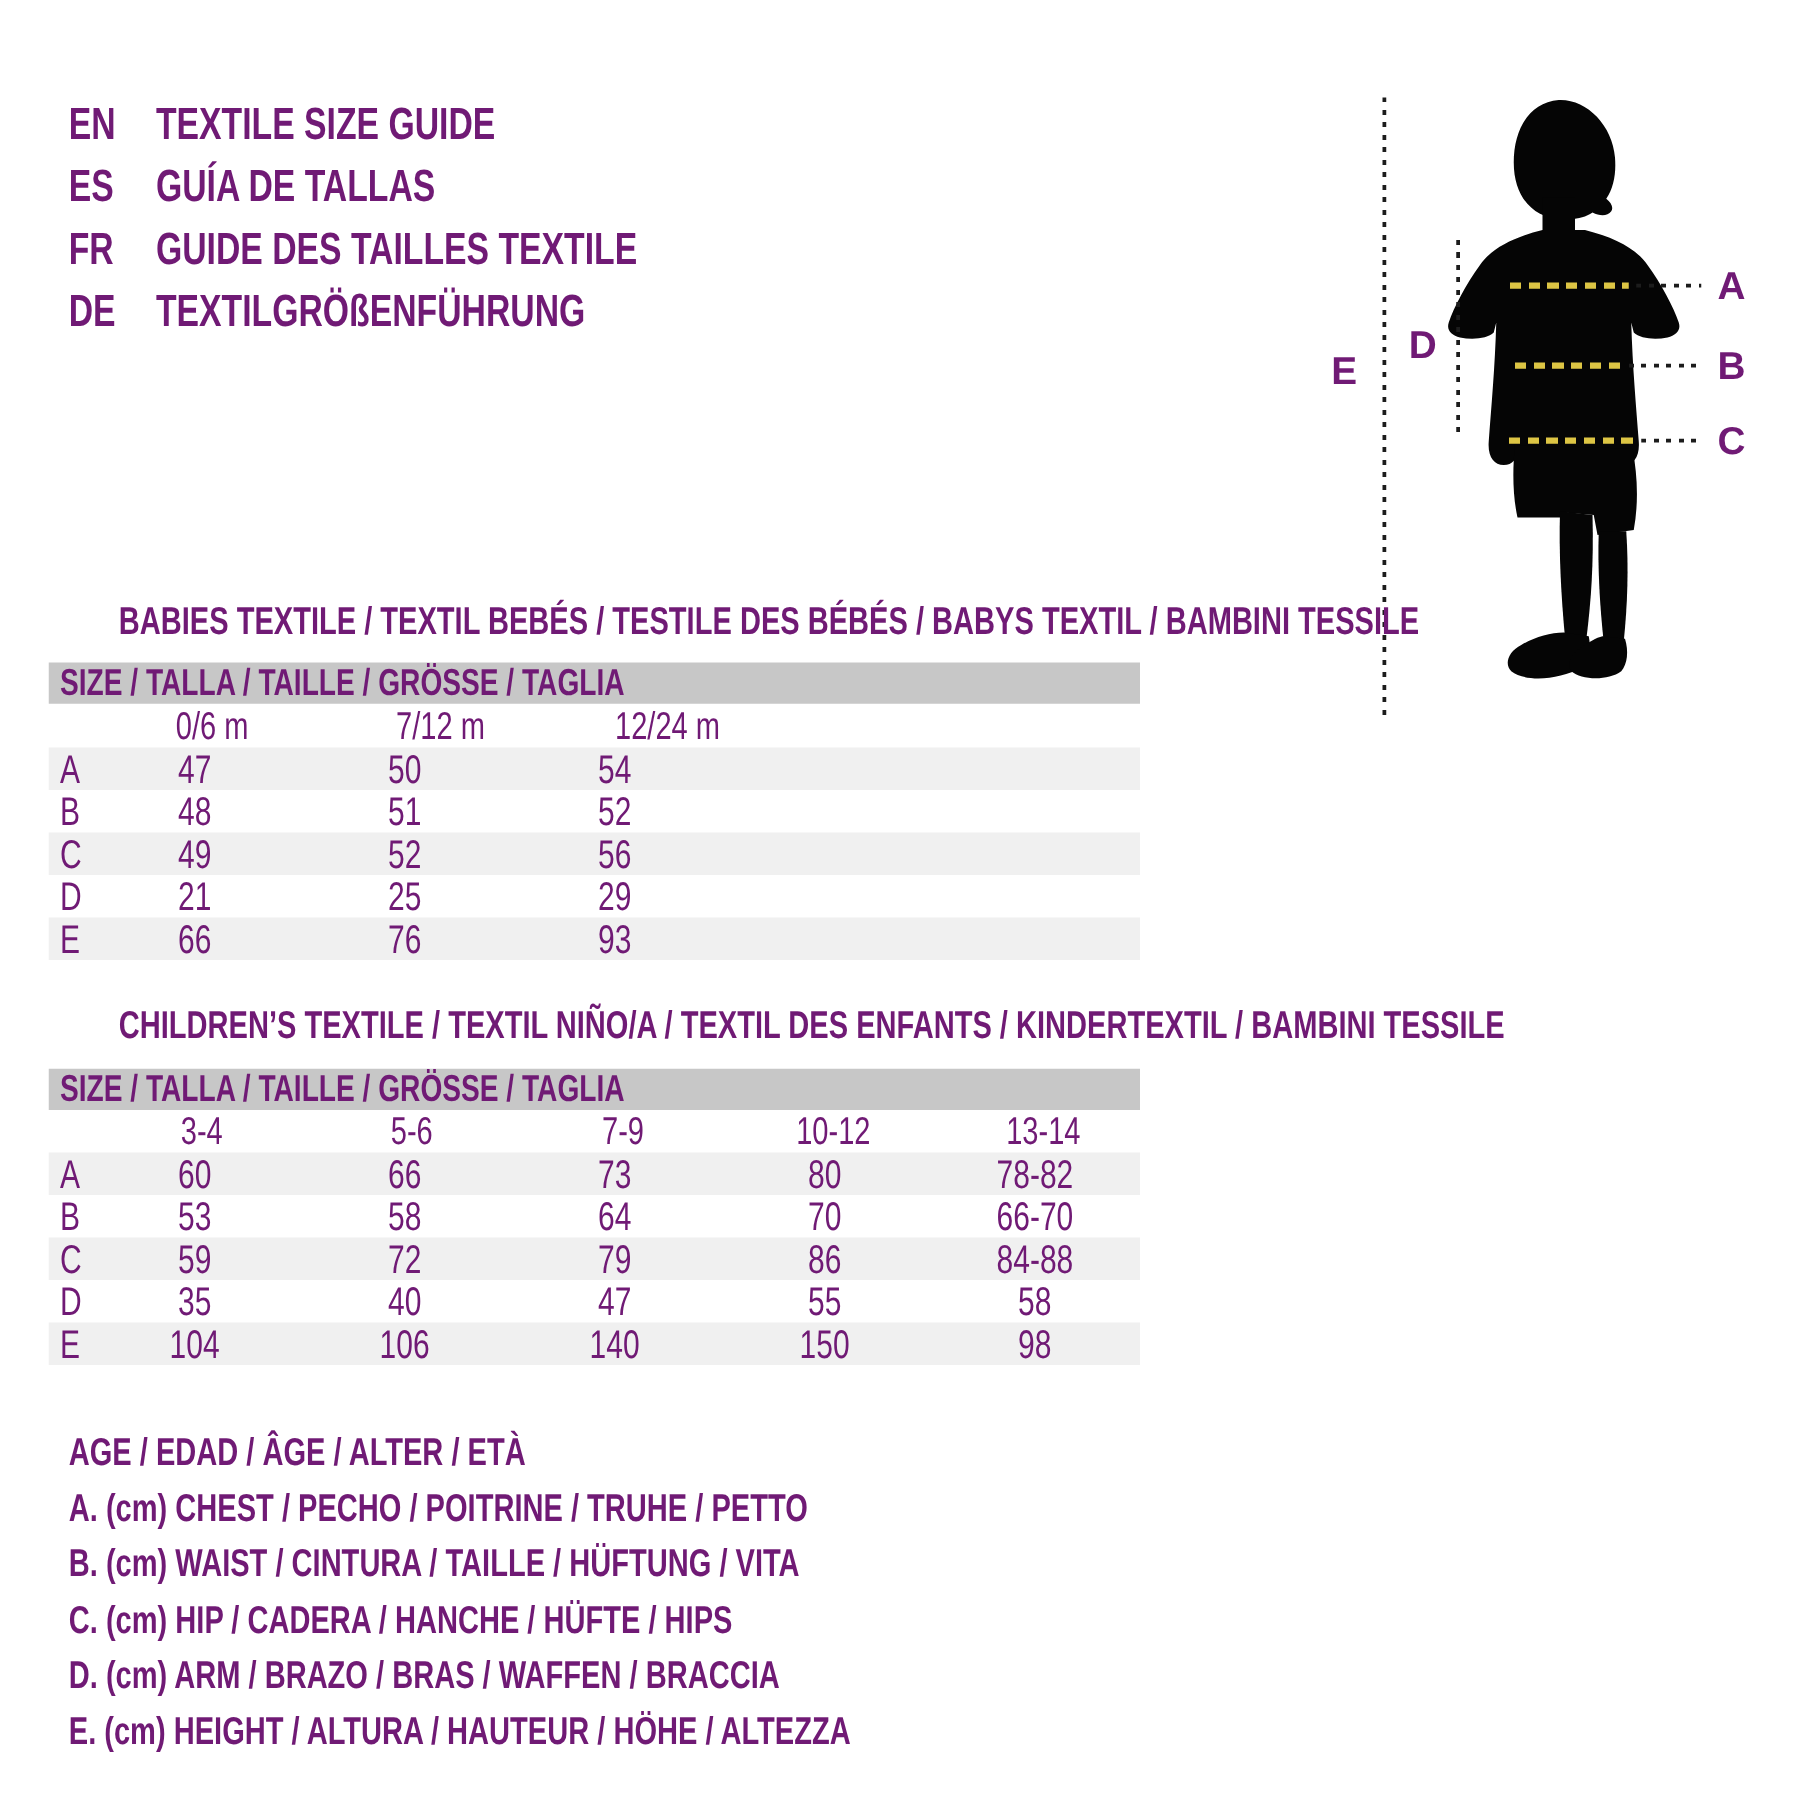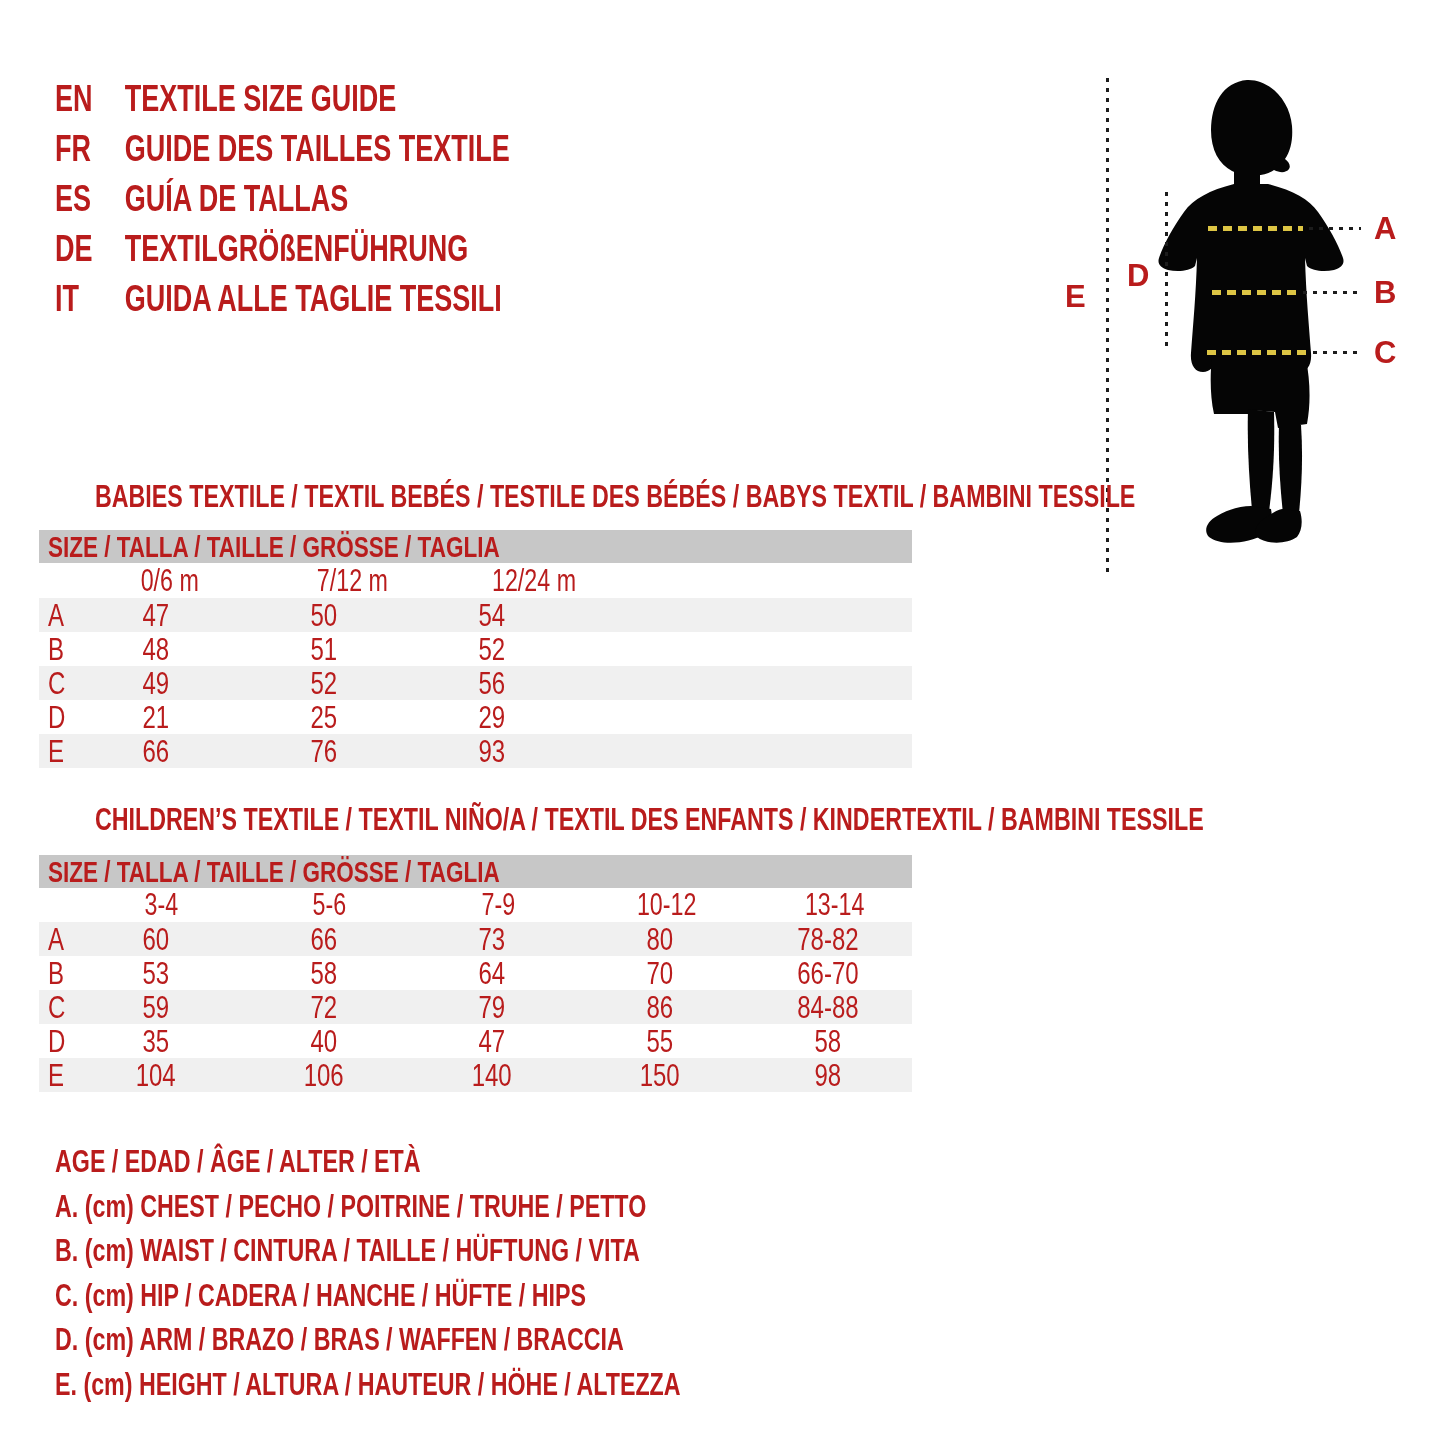--- a/index.html
+++ b/index.html
@@ -1,18 +1,18 @@
 <!DOCTYPE html>
 <html><head>
 <meta charset="utf-8">
 <style>
   html,body{margin:0;padding:0;background:#fff;}
   .page{
     position:relative;width:1445px;height:1445px;background:#fff;overflow:hidden;
-    font-family:"Liberation Sans","DejaVu Sans",sans-serif;color:#b91c1c;
+    font-family:"Liberation Sans","DejaVu Sans",sans-serif;color:#701a75;
   }
   .t{position:absolute;white-space:nowrap;}
   .cond{display:inline-block;transform:scaleX(.75);transform-origin:0 50%;white-space:nowrap;}
   .cond.c{transform-origin:50% 50%;}
 
   
   .lang-block{position:absolute;left:55px;top:74px;display:flex;flex-direction:column;
     font-size:36px;line-height:50px;font-weight:700;}
   .lang-line .code{display:inline-block;width:93px;}
 
@@ -46,27 +46,26 @@
 </style>
 </head>
 <body>
 
 <div class="page">
 
   <div class="lang-block">
 
       <div class="lang-line"><span class="cond"><span class="code">EN</span><span>TEXTILE SIZE GUIDE</span></span></div>
 
+      <div class="lang-line"><span class="cond"><span class="code">ES</span><span>GUÍA DE TALLAS</span></span></div>
+
       <div class="lang-line"><span class="cond"><span class="code">FR</span><span>GUIDE DES TAILLES TEXTILE</span></span></div>
 
-      <div class="lang-line"><span class="cond"><span class="code">ES</span><span>GUÍA DE TALLAS</span></span></div>
-
       <div class="lang-line"><span class="cond"><span class="code">DE</span><span>TEXTILGRÖßENFÜHRUNG</span></span></div>
 
-      <div class="lang-line"><span class="cond"><span class="code">IT</span><span>GUIDA ALLE TAGLIE TESSILI</span></span></div>
     </div>
 
   <svg class="sil" width="250" height="540" viewBox="0 0 250 540">
     <g fill="#050505">
       <path d="M97,20 C73,22 61,44 61,70 C61,90 69,104 82,111
         C88,114 96,116 103,115 C110,116 118,114 124,110 C130,113 136,113 139,109
         C141,106 139,102 135,99 C141,90 143,79 142,66 C140,40 119,19 97,20 Z"></path>
       <rect x="84" y="98" width="26" height="32"></rect>
       <path d="M84,124 C60,130 43,139 34,152 C23,167 13,186 9,198
         C7,204 11,208 18,210 C28,212 40,211 45,206 L47,198 C46,234 43,266 41,293

